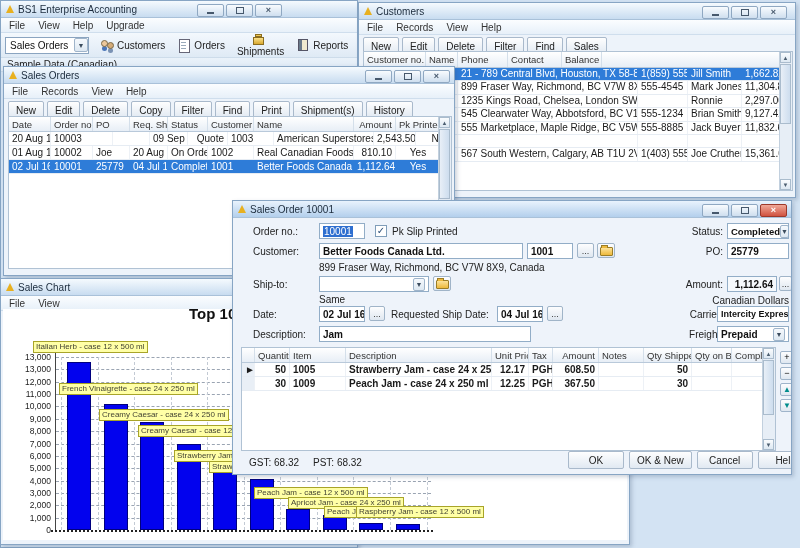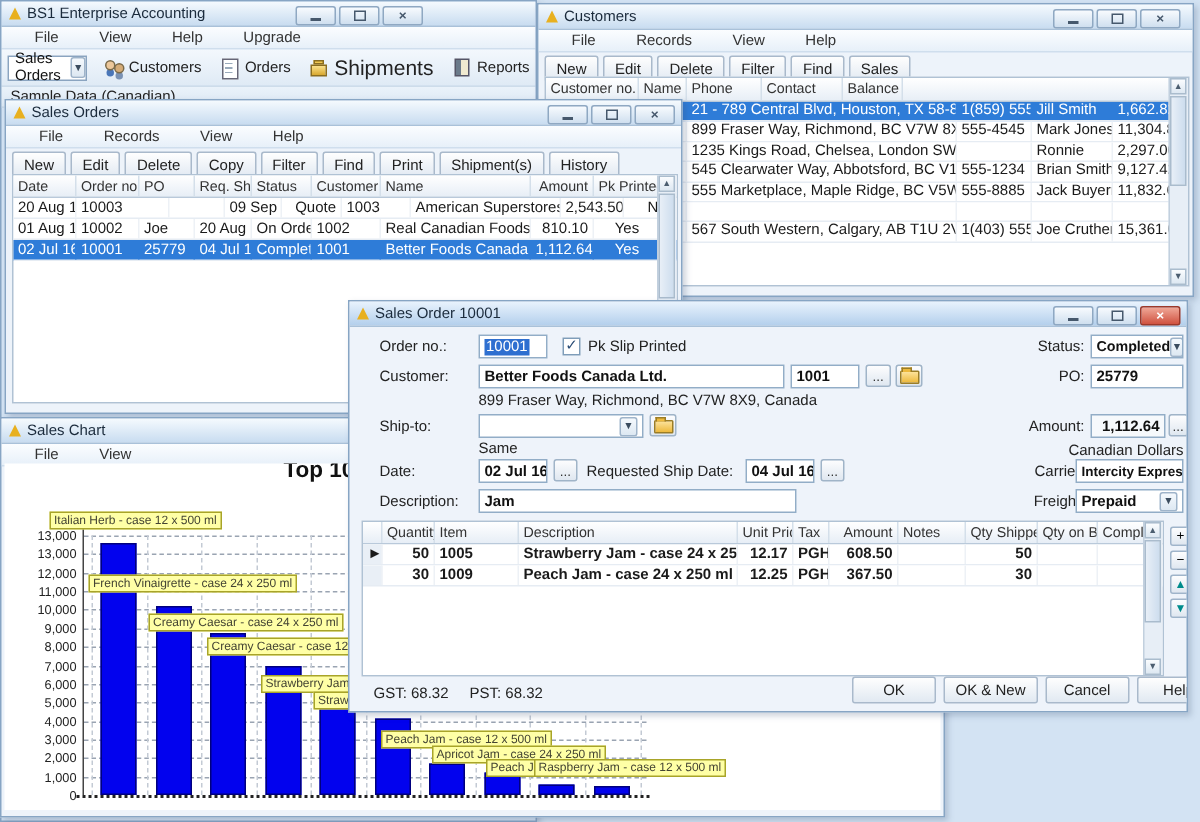--- a/index.html
+++ b/index.html
@@ -10,21 +10,21 @@
   .titlebar.active{background:linear-gradient(#e9f3fd,#b3cfec);}
   .title-text{font-size:10px;color:#1b2b3c;white-space:nowrap;}
   .pyr{width:0;height:0;border-left:4px solid transparent;border-right:4px solid transparent;border-bottom:8px solid #e8b01f;}
   .capbtns{position:absolute;top:3px;display:flex;gap:2px;}
   .capbtn{width:25px;height:11px;border:1px solid #8fa8c2;border-radius:2px;background:linear-gradient(#f8fbfe,#cfdfef);display:flex;align-items:center;justify-content:center;color:#46586c;}
   .capbtn.red{background:linear-gradient(#f0a898,#d05240);border-color:#9c392b;color:#fff;}
   .g-min{width:7px;height:2px;background:currentColor;margin-top:4px;}
   .g-max{width:6px;height:5px;border:1px solid currentColor;}
   .g-close{font-size:9px;font-weight:bold;line-height:1;}
   .menubar{height:14px;background:linear-gradient(#fbfdff,#e7f0f9);border-bottom:1px solid #cfdeed;display:flex;gap:13px;padding:0 8px;align-items:center;}
-  .menu-item{font-size:10px;color:#333;white-space:nowrap;margin-left:14px;}
+  .menu-item{font-size:10px;color:#333;white-space:nowrap;}
   .btnrow{display:flex;gap:3px;padding:2px 4px;align-items:center;}
   .btn{height:16px;padding:0 7px;border:1px solid #a9b9cb;border-radius:2px;background:linear-gradient(#fefefe,#e1e9f2);font-size:10px;color:#222;display:flex;align-items:center;white-space:nowrap;}
   .table{position:absolute;background:#fff;border:1px solid #b0c2d4;box-sizing:border-box;}
   .thead{display:flex;background:linear-gradient(#ffffff,#e7eef6);border-bottom:1px solid #b9c9da;}
   .th{font-size:9.5px;color:#333;padding:2px 3px 1px;border-right:1px solid #d4dfea;white-space:nowrap;overflow:hidden;box-sizing:border-box;flex-shrink:0;}
   .tr{display:flex;border-bottom:1px solid #e6ecf3;background:#fff;}
   .td{font-size:10px;color:#1a1a1a;padding:0 3px;border-right:1px solid #edf1f6;white-space:nowrap;overflow:hidden;box-sizing:border-box;flex-shrink:0;line-height:12px;}
   .tr.sel{background:#2e7cd8;}
   .tr.sel .td{color:#fff;border-right-color:#2e7cd8;}
   .vscroll{position:absolute;top:0;right:0;width:12px;bottom:0;background:#e7eef6;border-left:1px solid #c2d0de;}
@@ -95,21 +95,21 @@
       </div>
       <div id="main-toolbar-btns" style="display:flex;gap:12px;margin-left:8px;">
           <div style="display: flex; align-items: center; font-size: 10px; color: rgb(34, 34, 34);">
             <span class="ico ico-customers"></span>
             <span>Customers</span>
           </div>
           <div style="display: flex; align-items: center; font-size: 10px; color: rgb(34, 34, 34);">
             <span class="ico ico-orders"></span>
             <span>Orders</span>
           </div>
-          <div style="display: flex; align-items: center; font-size: 14px; color: rgb(34, 34, 34);">
+          <div style="display: flex; align-items: center; font-size: 10px; color: rgb(34, 34, 34); flex-direction: column;">
             <span class="ico ico-shipments"></span>
             <span>Shipments</span>
           </div>
           <div style="display: flex; align-items: center; font-size: 10px; color: rgb(34, 34, 34);">
             <span class="ico ico-reports"></span>
             <span>Reports</span>
           </div>
         </div>
     </div>
     <div style="height:13px;background:linear-gradient(#eaf2fa,#dce8f4);border-bottom:1px solid #c8d8e8;display:flex;align-items:center;padding:0 6px;">

